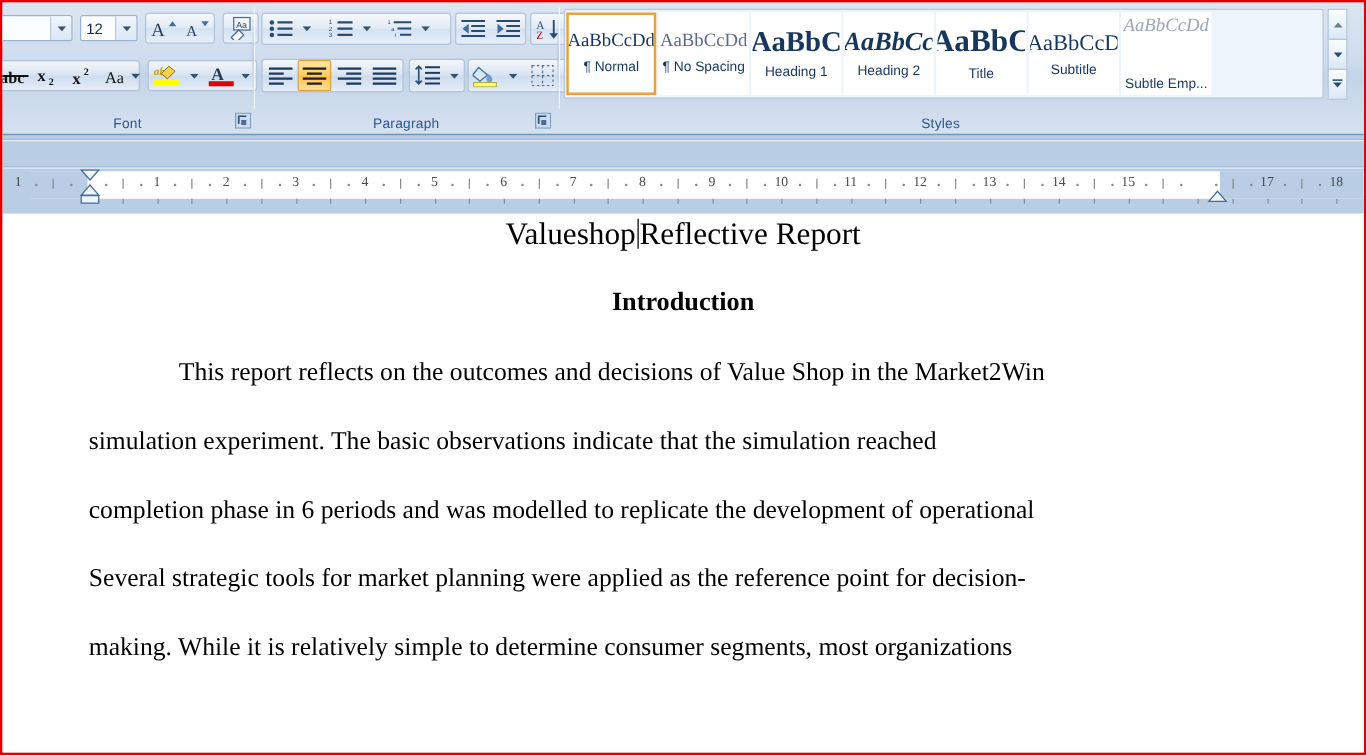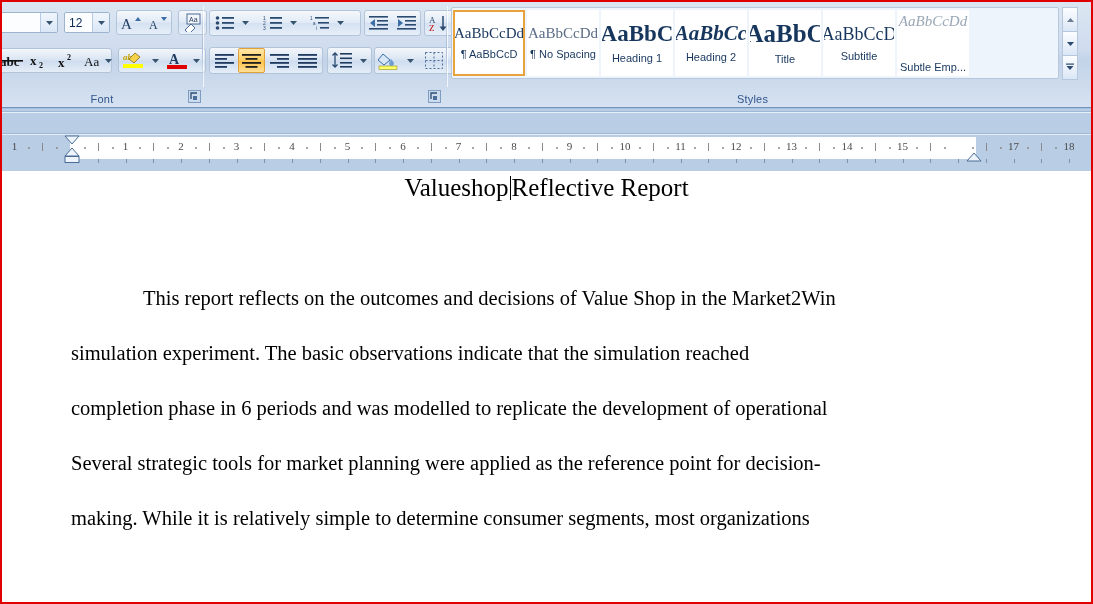--- a/index.html
+++ b/index.html
@@ -427,35 +427,36 @@
           <rect x="0.5" y="0.5" width="17" height="16" fill="none" stroke="#4a6c96" stroke-dasharray="2 2"></rect>
           <path d="M9 0.5v16M0.5 8.5h17" stroke="#4a6c96" stroke-dasharray="2 2"></path>
         </svg>
       </div>
       <div class="btn" style="left:244px;top:46px;width:14px;height:25px;">
         <svg class="caret" viewBox="0 0 7 4">
             <path d="M0 0h7L3.5 4z" fill="#36546f"></path>
           </svg>
       </div>
 
+      <div class="grp-label">Paragraph</div>
       <div class="launcher" style="left:224px;">
         <svg width="13" height="13" viewBox="0 0 13 13">
           <rect x="0.5" y="0.5" width="12" height="12" fill="#ccdcee" stroke="#7e9cc0"></rect>
           <path d="M3 9V3h6" fill="none" stroke="#2b4a70" stroke-width="1.3"></path>
           <path d="M5 6h4v4H5z" fill="#4a6c96"></path>
         </svg>
       </div>
     </div>
     <div class="grp-sep" style="left:444px;"></div>
 
     <div class="grp" id="g-styles" style="left:446px;right:0;text-decoration:underline;">
       <div class="stylegal" id="style-gallery" style="left:3px;top:5px;width:608px;height:72px;">
           <div class="sitem sel">
             <div class="sprev" style="font-size:15px;">AaBbCcDd</div>
-            <div class="sname">¶ AaBbCcD</div>
+            <div class="sname">¶ Normal</div>
           </div>
           <div class="sitem">
             <div class="sprev" style="font-size:15px;color:#5b6d86;">AaBbCcDd</div>
             <div class="sname">¶ No Spacing</div>
           </div>
           <div class="sitem">
             <div class="sprev" style="font-size:23px;font-weight:bold;">AaBbC</div>
             <div class="sname">Heading 1</div>
           </div>
           <div class="sitem">
@@ -634,20 +635,21 @@
     </svg>
   </div>
 
   <div class="doc">
     <div class="docpage">
 
       <div class="d-title">
         <span>Valueshop</span><span class="caret-bar"></span><span>Reflective Report</span>
       </div>
 
+      <div class="d-h2">Introduction</div>
 
       <div class="d-body" id="doc-body">
           <div class="d-line first">This report reflects on the outcomes and decisions of Value Shop in the Market2Win</div>
           <div class="d-line">simulation experiment. The basic observations indicate that the simulation reached</div>
           <div class="d-line">completion phase in 6 periods and was modelled to replicate the development of operational</div>
           <div class="d-line">Several strategic tools for market planning were applied as the reference point for decision-</div>
           <div class="d-line">making. While it is relatively simple to determine consumer segments, most organizations</div>
         </div>
     </div>
   </div>

